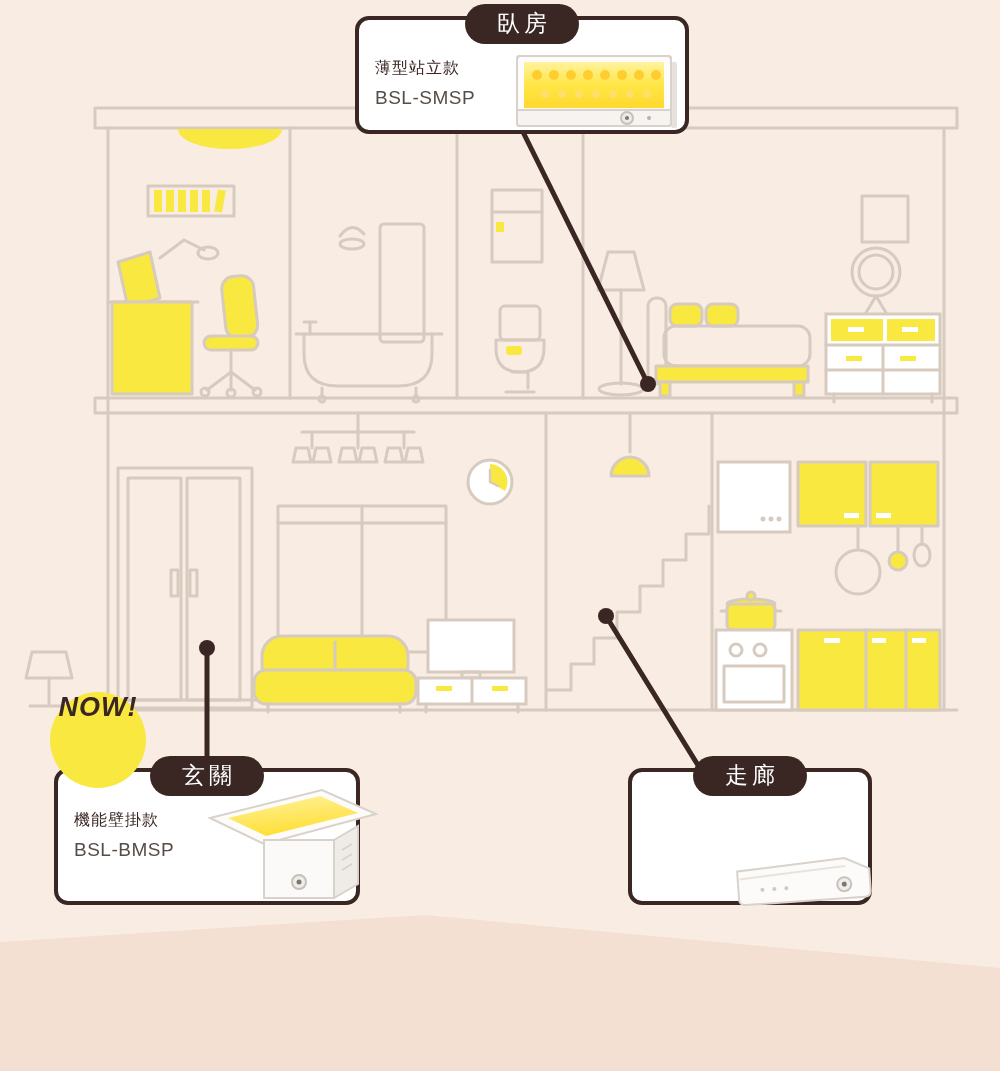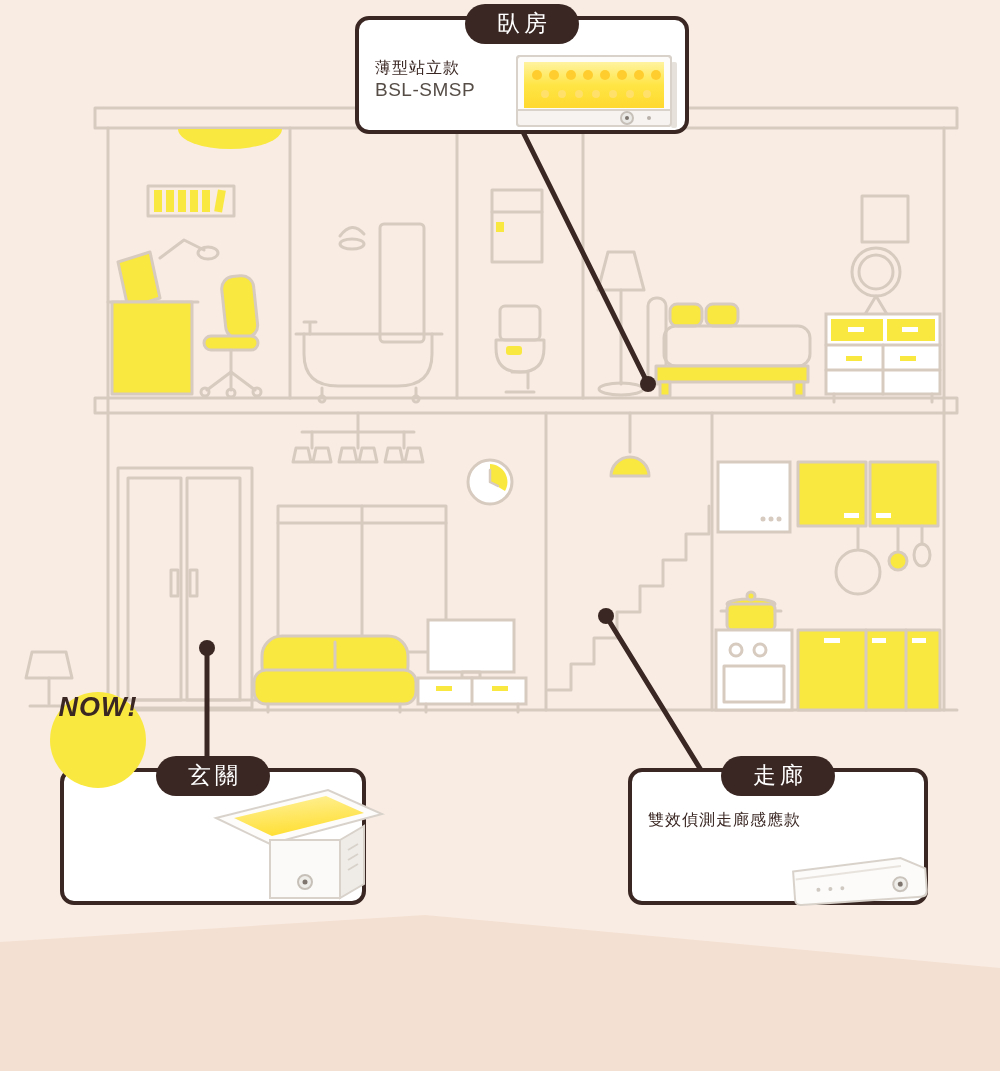--- a/index.html
+++ b/index.html
@@ -15,32 +15,32 @@
   .wf { fill:#ffffff; stroke:#d7cabf; stroke-width:3; }
   .cl { stroke:#3a2723; stroke-width:5; stroke-linecap:round; }
   .cd { fill:#3a2723; }
 
   
   .callout { position:absolute; background:#fff; border:4px solid #3a2723; border-radius:14px; z-index:3; }
   .badge { position:absolute; top:-16px; left:50%; transform:translateX(-50%); background:#3a2723; color:#fff;
            font-size:23px; letter-spacing:4px; padding:4px 28px 5px 32px; border-radius:999px; white-space:nowrap; z-index:4; }
   .c-text { position:absolute; left:16px; top:38px; }
   .c-type { font-size:16px; color:#3a2723; letter-spacing:1px; }
-  .c-model { font-size:19px; color:#564d47; margin-top:0; letter-spacing:.5px; }
+  .c-model { font-size:19px; color:#564d47; margin-top:8px; letter-spacing:.5px; }
   .product { position:absolute; overflow:visible; }
 
   .now { position:absolute; left:50px; top:692px; width:96px; height:96px; border-radius:50%; background:#f9e840;
          display:flex; align-items:flex-start; justify-content:center; font-style:italic; font-weight:bold;
          font-size:27px; color:#3a2723; z-index:5; letter-spacing:1px; }
 
   #cb-bedroom { left:355px; top:16px; width:334px; height:118px; }
   #cb-bedroom .product { right:6px; top:34px; }
-  #cb-entrance { left:60px; top:768px; width:306px; height:137px; }
+  #cb-entrance { left:54px; top:768px; width:306px; height:137px; }
   #cb-entrance .product { right:-26px; top:8px; }
-  #cb-corridor { left:628px; top:768px; width:300px; height:137px;text-decoration:underline; }
+  #cb-corridor { left:628px; top:768px; width:244px; height:137px;text-decoration:underline; }
   #cb-corridor .product { right:-10px; bottom:-12px; }
 </style>
 </head>
 <body>
 
 <div class="stage">
 
   <svg class="scene" width="1000" height="1071" viewBox="0 0 1000 1071">
     <defs>
       <linearGradient id="gledA" x1="0" y1="0" x2="0" y2="1">
@@ -268,41 +268,44 @@
       <rect x="2" y="2" width="154" height="70" rx="3" fill="none" stroke="#d8d2cb" stroke-width="2"></rect>
       <line x1="3" y1="56" x2="155" y2="56" stroke="#d8d2cb" stroke-width="2"></line>
       <circle cx="112" cy="64" r="6" fill="#eceae7" stroke="#c6c0b9" stroke-width="2"></circle>
       <circle cx="112" cy="64" r="2" fill="#7d756e"></circle>
       <circle cx="134" cy="64" r="2" fill="#b9b2aa"></circle>
     </svg>
   </div>
 
   <div class="callout" id="cb-entrance">
     <div class="badge">玄關</div>
+    <div class="c-text">
+      <div class="c-type">機能壁掛款</div>
+      <div class="c-model">BSL-BMSP</div>
+    </div>
     <svg class="product" width="178" height="122" viewBox="0 0 178 122">
       <defs>
         <linearGradient id="gledB" x1="0" y1="0" x2="0.3" y2="1">
           <stop offset="0" stop-color="#fff2a0"></stop>
             <stop offset="1" stop-color="#ffdf35"></stop>
         </linearGradient>
       </defs>
       <polygon points="6,38 118,10 172,34 60,64" fill="#fdfcfb" stroke="#d8d2cb" stroke-width="2"></polygon>
       <polygon points="24,38 116,16 154,33 62,56" fill="url(#gledB)"></polygon>
       <polygon points="130,60 154,46 154,104 130,118" fill="#efece8" stroke="#d8d2cb" stroke-width="2"></polygon>
       <rect x="60" y="60" width="70" height="58" fill="#fbfaf8" stroke="#d8d2cb" stroke-width="2"></rect>
       <circle cx="95" cy="102" r="7" fill="#efede9" stroke="#c6c0b9" stroke-width="2"></circle>
       <circle cx="95" cy="102" r="2.5" fill="#7d756e"></circle>
       <path d="M138,70 l10,-6 M138,80 l10,-6 M138,90 l10,-6" stroke="#d8d2cb" stroke-width="2" fill="none"></path>
     </svg>
   </div>
 
   <div class="callout" id="cb-corridor">
     <div class="badge">走廊</div>
     <div class="c-text">
-      <div class="c-type">雙效偵測走廊感應款</div>
     </div>
     <svg class="product" width="150" height="62" viewBox="0 0 150 62">
       <g transform="rotate(-4 75 31)">
         <path d="M10,16 L118,10 L142,22 L142,44 Q142,50 136,50 L16,50 Q10,50 10,44 Z" fill="#fcfbfa" stroke="#d8d2cb" stroke-width="2"></path>
         <line x1="12" y1="24" x2="118" y2="18" stroke="#e8e3dd" stroke-width="2"></line>
         <circle cx="116" cy="36" r="7" fill="#f0eeea" stroke="#c9c3bc" stroke-width="2"></circle>
         <circle cx="116" cy="36" r="2.5" fill="#7d756e"></circle>
         <circle cx="34" cy="36" r="2" fill="#cfc9c2"></circle>
         <circle cx="46" cy="36" r="2" fill="#cfc9c2"></circle>
         <circle cx="58" cy="36" r="2" fill="#cfc9c2"></circle>

